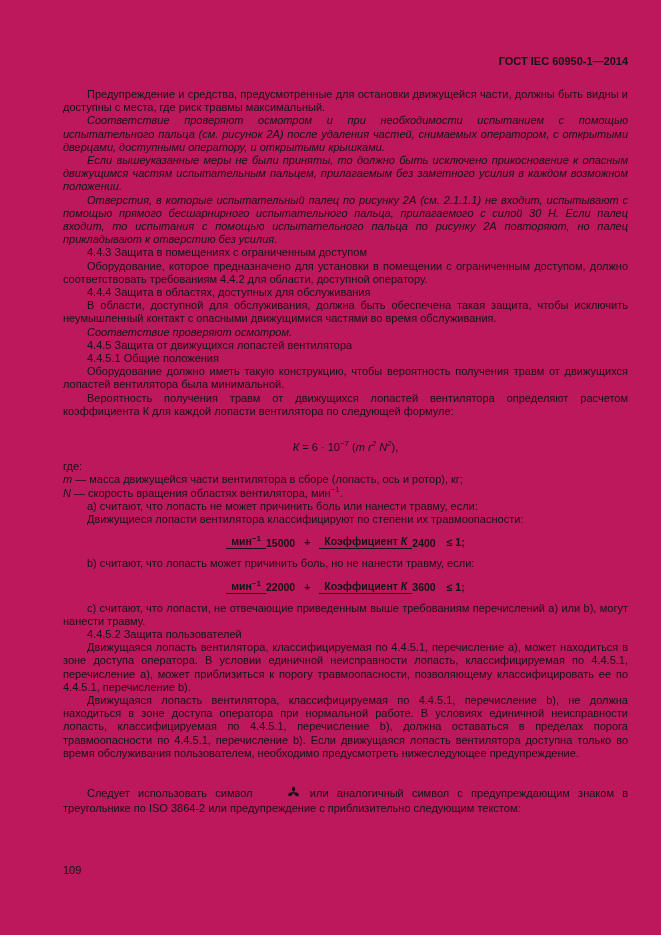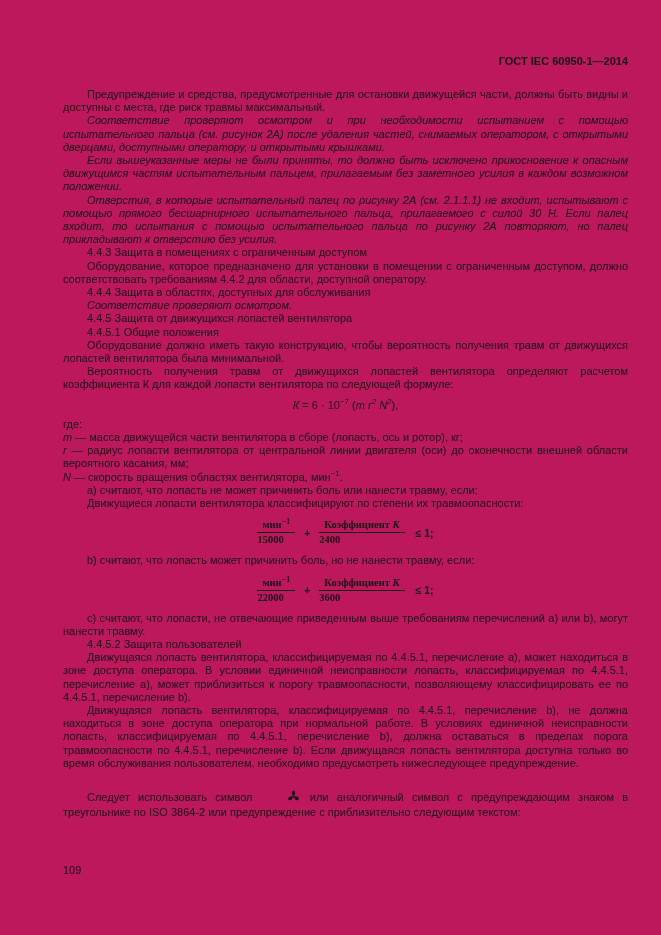--- a/index.html
+++ b/index.html
@@ -23,33 +23,33 @@
   }
   p { margin:0; }
   .ind { text-indent:24px; }
   .noind { text-indent:0; }
   .it { font-style:italic; }
   .b  { font-weight:normal; }
   .v  { font-style:italic; }
   sup { font-size:8px; line-height:0; vertical-align:super; }
   .formula-line {
     text-align:center; text-indent:0;
-    margin:7px 0 6px 0;
+    margin:23px 0 6px 0;
   }
   .frac-row {
     display:flex; justify-content:center; align-items:center;
     gap:9px; margin:9px 0 8px 0;
     font-weight:bold; font-size:10.5px; line-height:12px;
     text-indent:0;
   }
-  .frac { display:inline-flex; flex-direction:column; align-items:flex-start;font-family:Liberation Serif, serif; }
+  .frac { display:inline-flex; flex-direction:row; align-items:center; }
   .frac .num { padding:0 5px 1px 5px; border-bottom:1.3px solid #141414; }
   .frac .den { padding-top:1px; }
   .cond { margin-left:2px; }
-  .warning-para { margin-top:20px; }
+  .warning-para { margin-top:26px; }
   .fan-sym { display:inline-block; vertical-align:-2px; margin:0 2px; }
   .page-number {
     position:absolute; top:864px; left:63px; width:565px;
     text-align:left;
   }
 </style>
 </head>
 <body>
 
 <div class="page">
@@ -62,34 +62,34 @@
 
     <p class="ind">Предупреждение и средства, предусмотренные для остановки движущейся части, должны быть видны и доступны с места, где риск травмы максимальный.</p>
     <p class="ind it">Соответствие проверяют осмотром и при необходимости испытанием с помощью испытательного пальца (см. рисунок 2А) после удаления частей, снимаемых оператором, с открытыми дверцами, доступными оператору, и открытыми крышками.</p>
     <p class="ind it">Если вышеуказанные меры не были приняты, то должно быть исключено прикосновение к опасным движущимся частям испытательным пальцем, прилагаемым без заметного усилия в каждом возможном положении.</p>
     <p class="ind it">Отверстия, в которые испытательный палец по рисунку 2А (см. 2.1.1.1) не входит, испытывают с помощью прямого бесшарнирного испытательного пальца, прилагаемого с силой 30 Н. Если палец входит, то испытания с помощью испытательного пальца по рисунку 2А повторяют, но палец прикладывают к отверстию без усилия.</p>
 
     <p class="ind b">4.4.3 Защита в помещениях с ограниченным доступом</p>
     <p class="ind">Оборудование, которое предназначено для установки в помещении с ограниченным доступом, должно соответствовать требованиям 4.4.2 для области, доступной оператору.</p>
 
     <p class="ind b">4.4.4 Защита в областях, доступных для обслуживания</p>
+    <p class="ind">В области, доступной для обслуживания, должна быть обеспечена такая защита, чтобы исключить неумышленный контакт с опасными движущимися частями во время обслуживания.</p>
     <p class="ind it">Соответствие проверяют осмотром.</p>
 
     <p class="ind b">4.4.5 Защита от движущихся лопастей вентилятора</p>
     <p class="ind">4.4.5.1 Общие положения</p>
     <p class="ind">Оборудование должно иметь такую конструкцию, чтобы вероятность получения травм от движущихся лопастей вентилятора была минимальной.</p>
     <p class="ind">Вероятность получения травм от движущихся лопастей вентилятора определяют расчетом коэффициента К для каждой лопасти вентилятора по следующей формуле:</p>
 
     <div class="formula-line">
       <span class="v">К</span><span> = 6 · 10</span><sup>−7</sup><span> (</span><span class="v">m r</span><sup class="v">2</sup><span class="v"> N</span><sup class="v">2</sup><span>),</span>
     </div>
 
     <p class="noind">где:</p>
     <p class="noind"><span class="v">m</span><span> — масса движущейся части вентилятора в сборе (лопасть, ось и ротор), кг;</span></p>
-    <p class="noind"><span class="v">r</span><span> — радиус лопасти вентилятора от центральной линии двигателя (оси) до оконечности внешней области вероятного касания, мм;</span></p>
     <p class="noind"><span class="v">N</span><span> — скорость вращения областях вентилятора, мин</span><sup>−1</sup><span>.</span></p>
 
     <p class="ind">а) считают, что лопасть не может причинить боль или нанести травму, если:</p>
     <p class="ind">Движущиеся лопасти вентилятора классифицируют по степени их травмоопасности:</p>
 
     <div class="frac-row">
       <span class="frac">
         <span class="num"><span>мин</span><sup>−1</sup></span>
         <span class="den">15000</span>
       </span>

